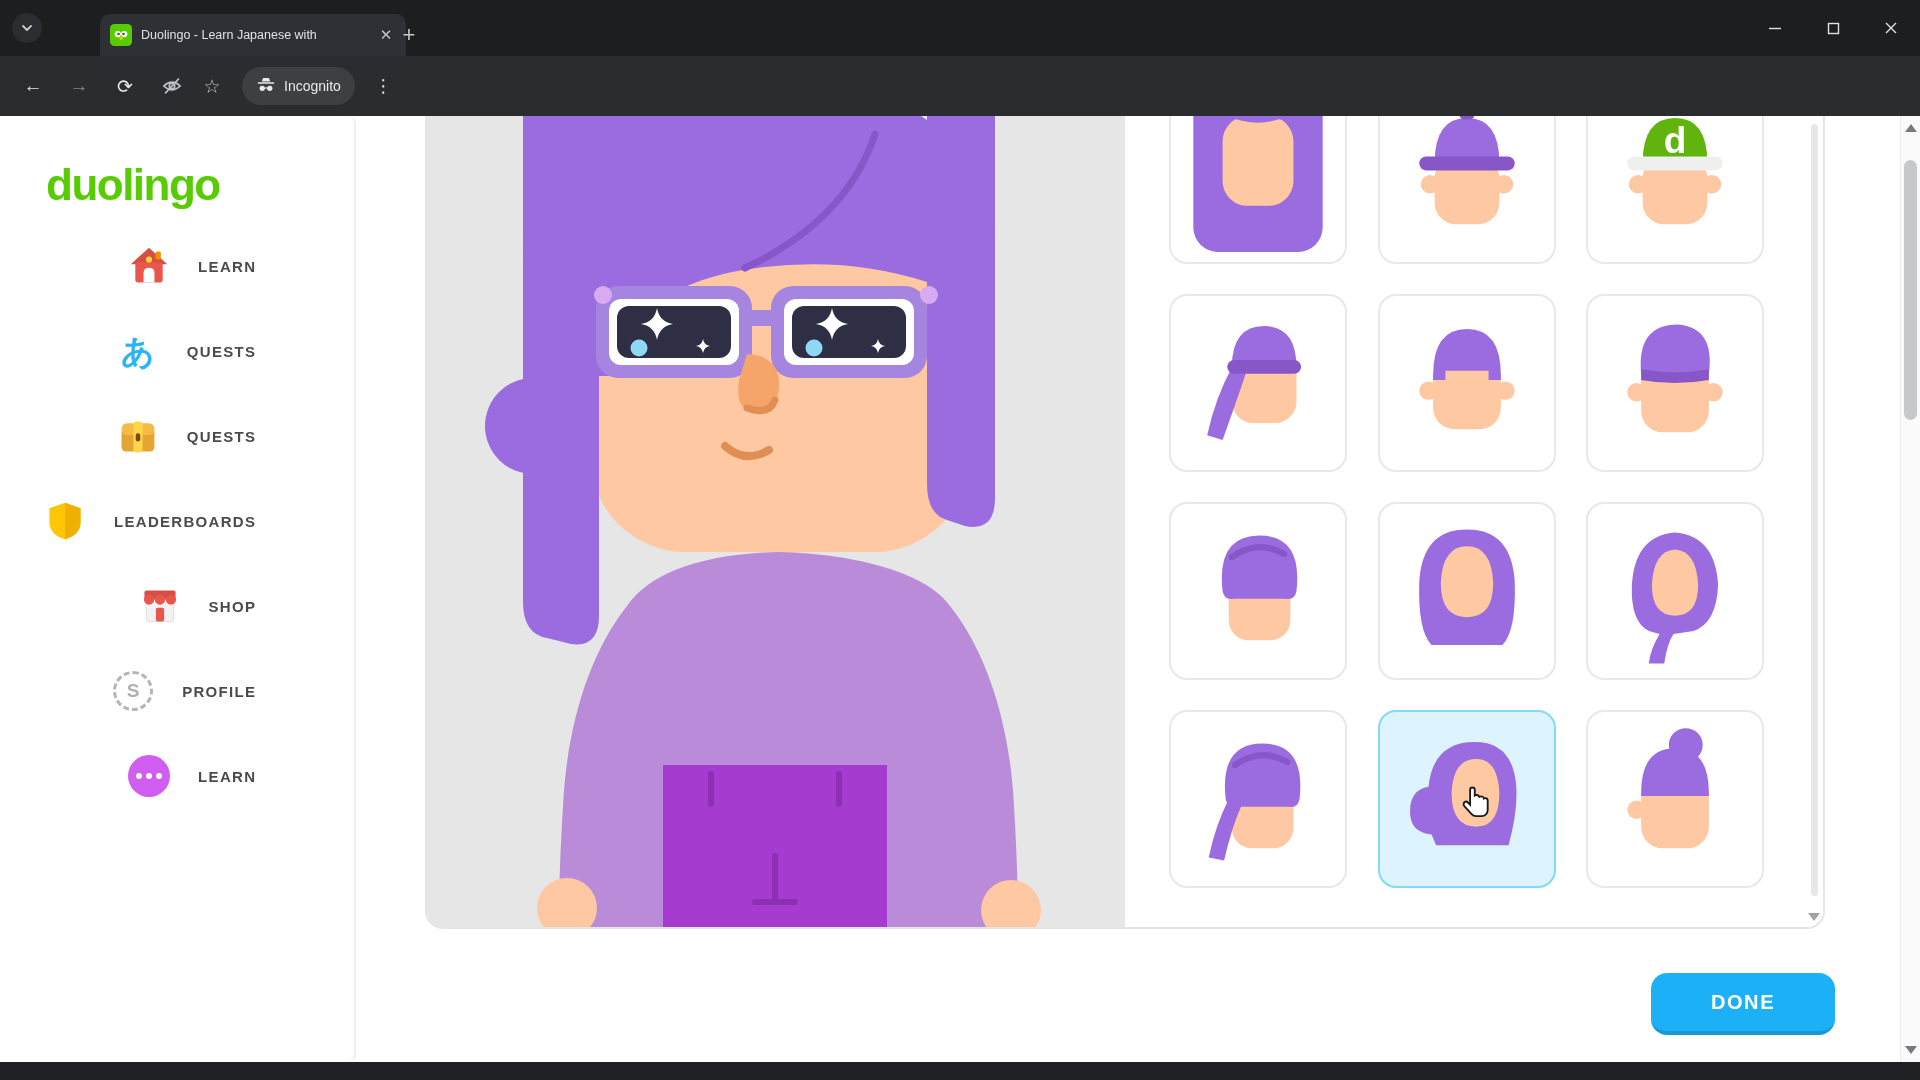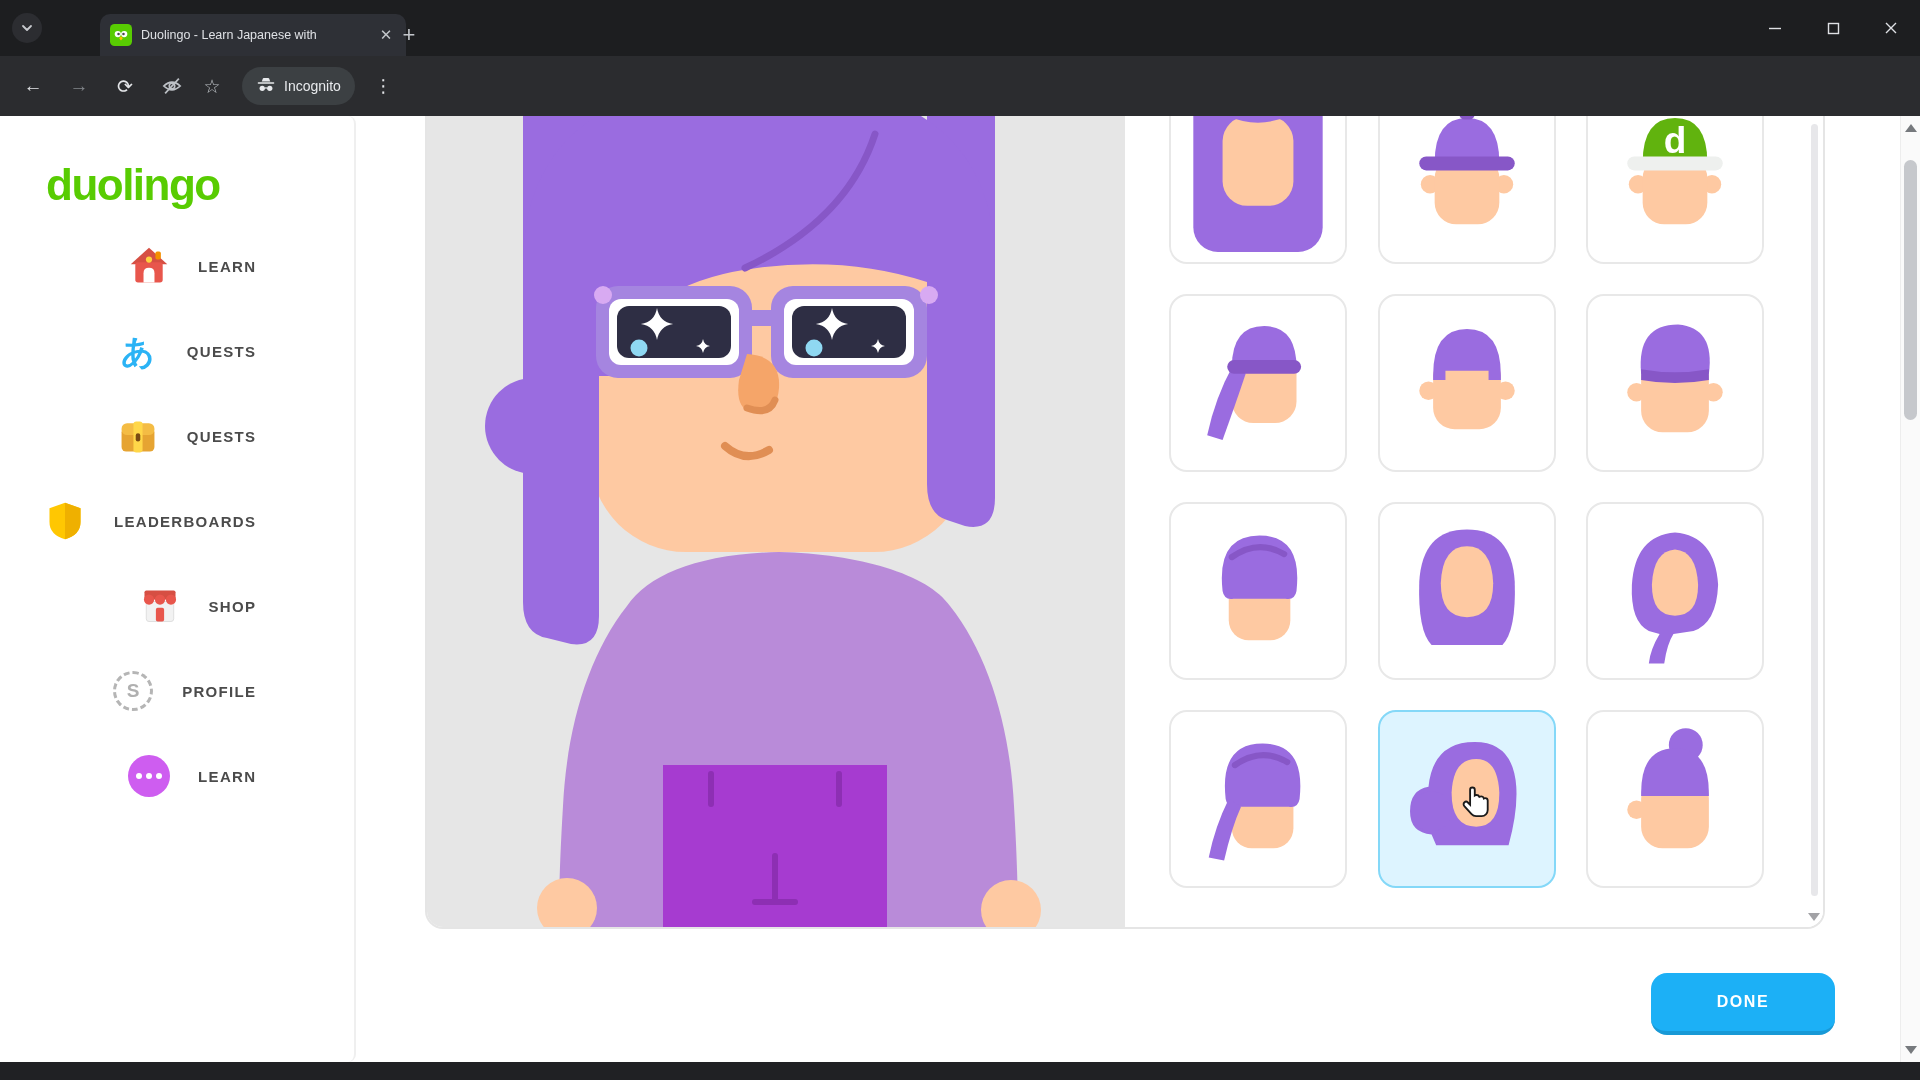--- a/index.html
+++ b/index.html
@@ -59,21 +59,21 @@
   .tile { position:absolute; width:178px; height:178px; background:#fff; border:2px solid #e8e8e8;
     border-radius:18px; padding:10px; cursor:pointer; }
   .tile svg { width:100%; height:100%; overflow:visible; }
   .tile.selected { background:#ddf4ff; border-color:#84d8f8; }
   .inner-scrollbar { position:absolute; right:5px; top:8px; width:7px; height:772px; background:#e7e7ea; border-radius:4px; }
   .inner-scroll-arrow { position:absolute; right:3px; bottom:6px; width:0; height:0;
     border-left:6px solid transparent; border-right:6px solid transparent; border-top:8px solid #a2a2a6; }
 
   .done-btn { position:absolute; left:1651px; top:857px; width:184px; height:62px; background:#1cb0f6;
     border:none; border-bottom:4px solid #1899d6; border-radius:16px; color:#fff; font-weight:bold;
-    font-size:16px; letter-spacing:1.6px; font-family:"Liberation Sans",sans-serif; cursor:pointer; }
+    font-size:20px; letter-spacing:1.6px; font-family:"Liberation Sans",sans-serif; cursor:pointer; }
 
   
   .page-scrollbar { position:absolute; right:0; top:116px; width:20px; height:946px; background:#fafafa; border-left:1px solid #ededed; }
   .scroll-arrow-up { position:absolute; left:4px; top:8px; width:0; height:0;
     border-left:6px solid transparent; border-right:6px solid transparent; border-bottom:8px solid #76797d; }
   .scroll-arrow-down { position:absolute; left:4px; bottom:8px; width:0; height:0;
     border-left:6px solid transparent; border-right:6px solid transparent; border-top:8px solid #76797d; }
   .scroll-thumb { position:absolute; left:3px; top:44px; width:13px; height:260px; background:#c6c8cc; border-radius:7px; }
 
   .bottom-strip { position:absolute; left:0; top:1062px; width:1920px; height:18px; background:#202124; }

